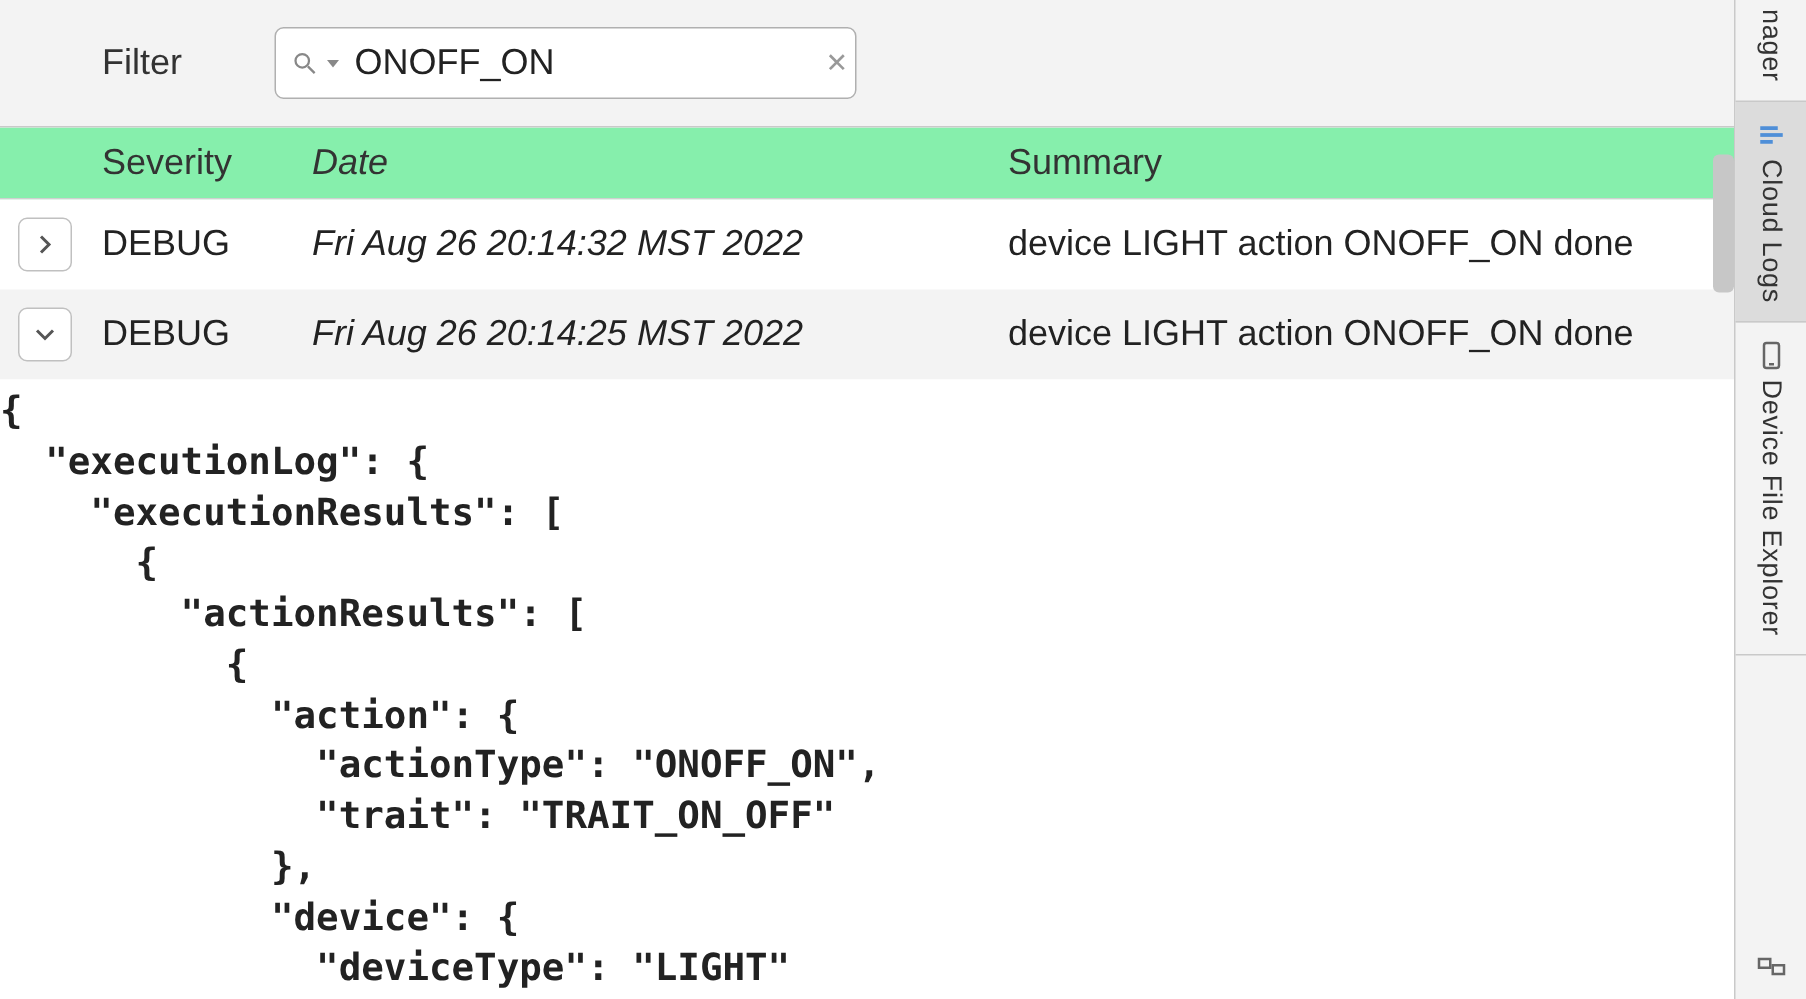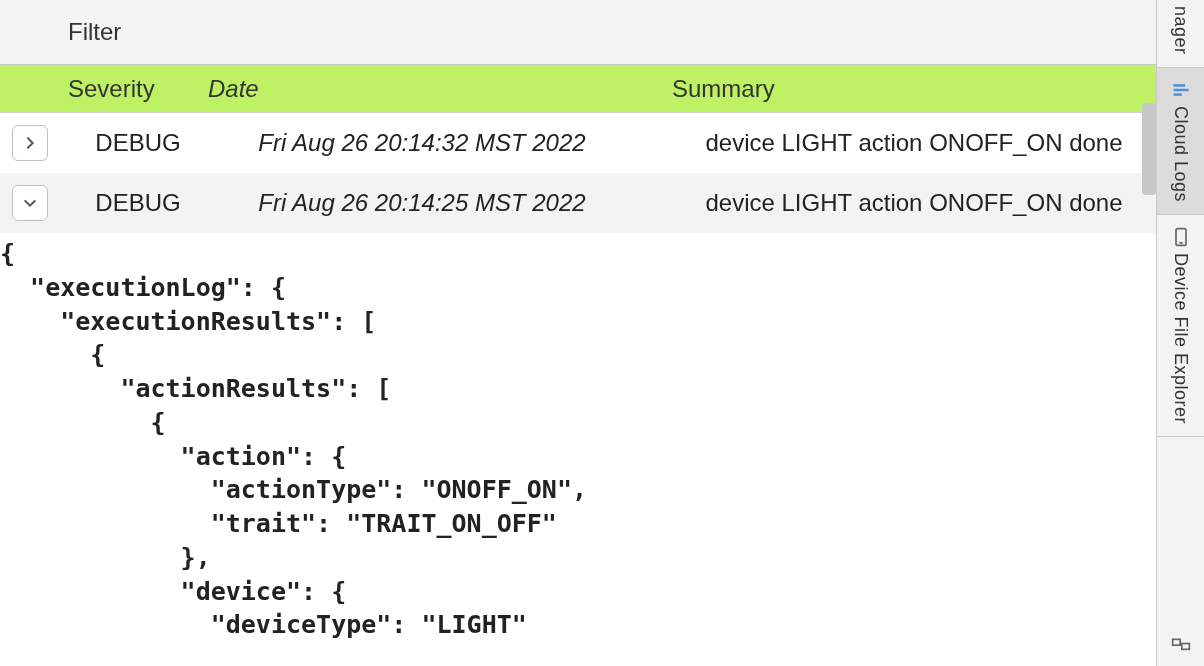--- a/index.html
+++ b/index.html
@@ -20,22 +20,22 @@
   .search-box { display: flex; align-items: center; background: #fff; border: 1px solid #b0b0b0; border-radius: 6px; height: 48px; width: 388px; padding: 0 10px; }
   .search-box .mag { color: #888; display: flex; align-items: center; margin-right: 4px; }
   .search-box .mag svg { width: 18px; height: 18px; }
   .search-box .drop-caret { width: 0; height: 0; border-left: 4px solid transparent; border-right: 4px solid transparent; border-top: 5px solid #888; margin-left: 2px; margin-right: 10px; }
   .search-box input { flex: 1; border: none; outline: none; font-size: 24px; color: #222; background: transparent; }
   .search-box .clear { color: #999; font-size: 18px; cursor: pointer; padding: 0 4px; }
 
   .log-area { flex: 1; overflow: hidden; display: flex; flex-direction: column; min-width: 0; }
 
   .header-row, .log-row { display: flex; align-items: center; font-size: 24px; }
-  .header-row { height: 48px; background: #bef264; border-bottom: 1px solid #d0d0d0; color: #333; }
-  .log-row { height: 60px; text-align: center; }
+  .header-row { height: 48px; background: #86efac; border-bottom: 1px solid #d0d0d0; color: #333; }
+  .log-row { height: 60px; }
   .log-row.alt { background: #f3f3f3; }
   .log-row.plain { background: #fff; }
   .col-toggle { flex: 0 0 68px; display: flex; align-items: center; justify-content: flex-start; padding-left: 12px; }
   .col-sev { flex: 0 0 140px; }
   .col-date { flex: 0 0 428px; font-style: italic; }
   .col-sum { flex: 1 1 auto; white-space: nowrap; overflow: hidden; margin-left: 36px; }
   .header-row .col-toggle { }
 
   .toggle-btn { width: 36px; height: 36px; border: 1px solid #c0c0c0; border-radius: 6px; background: #fff; display: flex; align-items: center; justify-content: center; cursor: pointer; }
   .toggle-btn svg { width: 16px; height: 16px; stroke: #555; }
@@ -46,20 +46,31 @@
   .json-block pre { font-family: "Consolas", "Menlo", "DejaVu Sans Mono", monospace; font-size: 25px; font-weight: 600; line-height: 1.35; white-space: pre; margin: 0; color: #222; }
 </style>
 </head>
 <body>
 
 <div class="root">
   <div class="main">
 
     <div class="filter-bar">
       <span class="filter-label">Filter</span>
+      <div class="search-box">
+        <span class="mag">
+          <svg viewBox="0 0 24 24" fill="none" stroke="#888" stroke-width="2">
+            <circle cx="10" cy="10" r="6"></circle>
+              <line x1="15" y1="15" x2="21" y2="21"></line>
+          </svg>
+        </span>
+        <span class="drop-caret"></span>
+        <input type="text" value="ONOFF_ON" style="">
+        <span class="clear">✕</span>
+      </div>
     </div>
 
     <div class="log-area">
 
       <div class="header-row">
         <div class="col-toggle"></div>
         <div class="col-sev">Severity</div>
         <div class="col-date">Date</div>
         <div class="col-sum">Summary</div>
       </div>

